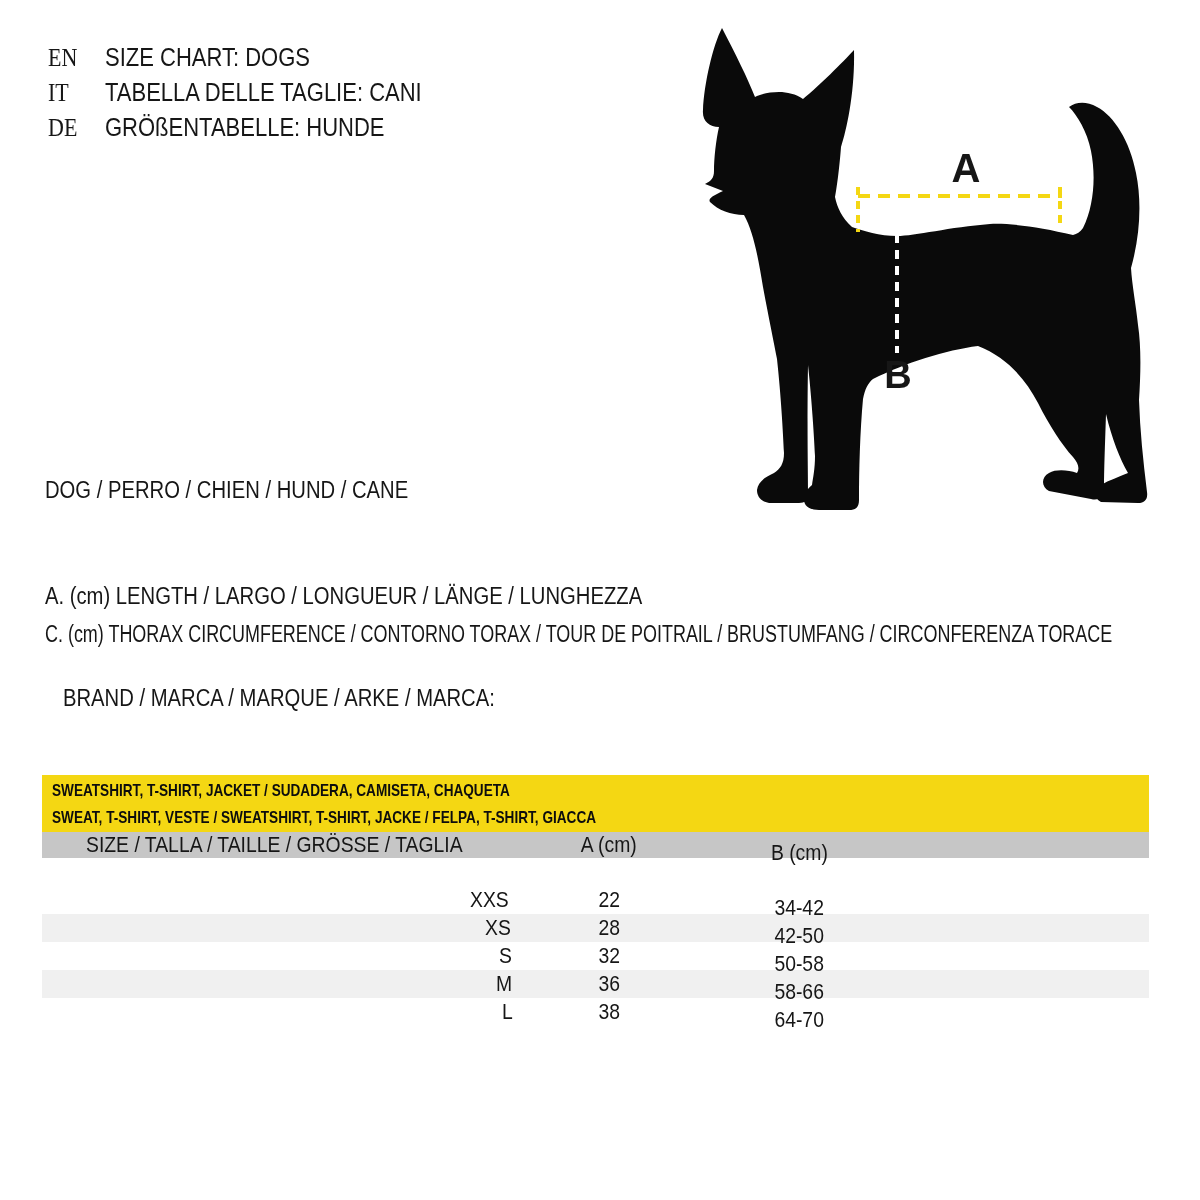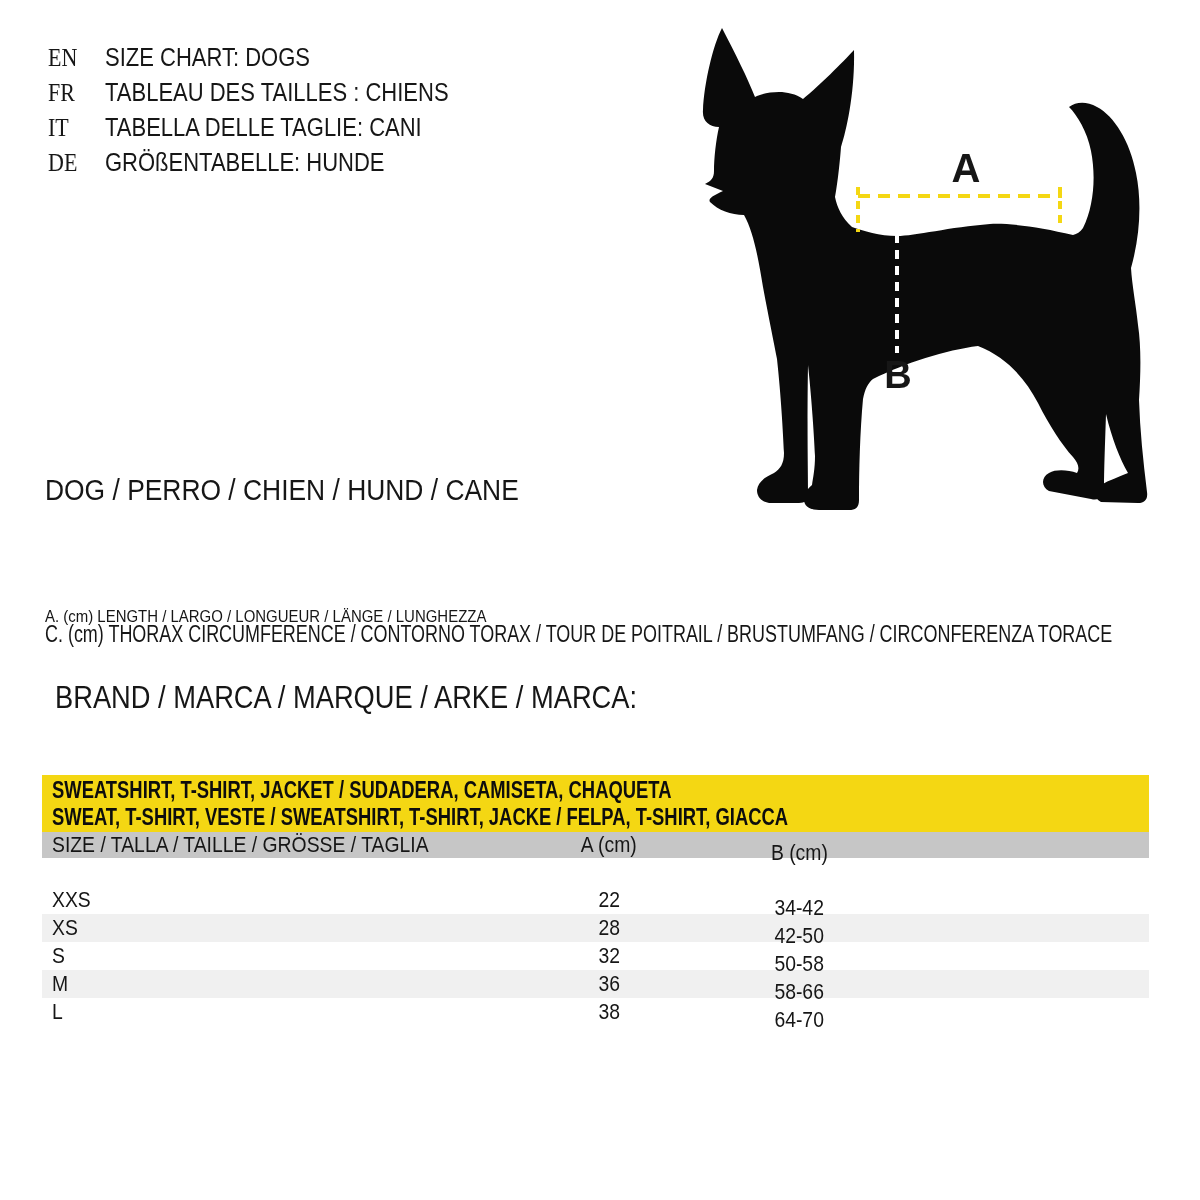--- a/index.html
+++ b/index.html
@@ -20,53 +20,49 @@
   .lang-row  { display:flex; height:35px; align-items:center; }
   .lang-code { width:57px;font-family:Liberation Serif, serif; }
 
   
   .dog-svg { left:680px; top:20px; width:490px; height:500px; }
   .measure-label { font-weight:bold; text-align:center; width:44px; }
   .label-a { left:944px; top:146px; font-size:40px; line-height:44px; }
   .label-b { left:876px; top:354px; font-size:38px; line-height:42px; }
 
   
-  .caption-dog { left:45px; top:477px; font-size:30px; line-height:26px; }
-  .legend-a    { left:45px; top:604px; font-size:17px; line-height:26px; }
+  .caption-dog { left:45px; top:477px; font-size:23px; line-height:26px; }
+  .legend-a    { left:45px; top:583px; font-size:23px; line-height:26px; }
   .legend-c    { left:45px; top:621px; font-size:23px; line-height:26px; }
-  .brand-line  { left:55px; top:685px; font-size:31px; line-height:26px; }
+  .brand-line  { left:63px; top:685px; font-size:23px; line-height:26px; }
 
   
   .band { left:42px; top:775px; width:1107px; height:57px; background:#F4D713; }
-  .band-inner { padding:2px 12px 0 10px; font-weight:bold; font-size:23px; line-height:27px; color:#0d0d0d; }
+  .band-inner { padding:2px 12px 0 10px; font-weight:bold; font-size:17px; line-height:27px; color:#0d0d0d; }
 
   
   .thead { left:42px; top:832px; width:1107px; height:26px; background:#C6C6C6; }
   .tbody { left:42px; top:886px; width:1107px; }
   .trow, .thead { display:flex; align-items:center; font-size:22px; }
   .trow { height:28px; background:#ffffff; }
   .trow:nth-child(even) { background:#F0F0F0; }
-  .cell-size { flex:1 1 auto; padding-left:10px; text-align:left; }
+  .cell-size { flex:1 1 auto; padding-left:10px; text-align:right; }
   .cell-a { width:190px; text-align:center; }
   .cell-b { width:190px; text-align:center;margin-top:16px; }
   .cell-pad { width:255px; }
 </style>
 </head>
 <body>
 
 <div class="page">
 
   <div class="abs lang-block">
     <div class="lang-row">
       <span class="lang-code"><span class="cond">EN</span></span>
       <span class="cond">SIZE CHART: DOGS</span>
-    </div>
-    <div class="lang-row">
-      <span class="lang-code"><span class="cond">FR</span></span>
-      <span class="cond">TABLEAU DES TAILLES : CHIENS</span>
     </div>
     <div class="lang-row">
       <span class="lang-code"><span class="cond">IT</span></span>
       <span class="cond">TABELLA DELLE TAGLIE: CANI</span>
     </div>
     <div class="lang-row">
       <span class="lang-code"><span class="cond">DE</span></span>
       <span class="cond">GRÖßENTABELLE: HUNDE</span>
     </div>
   </div>

